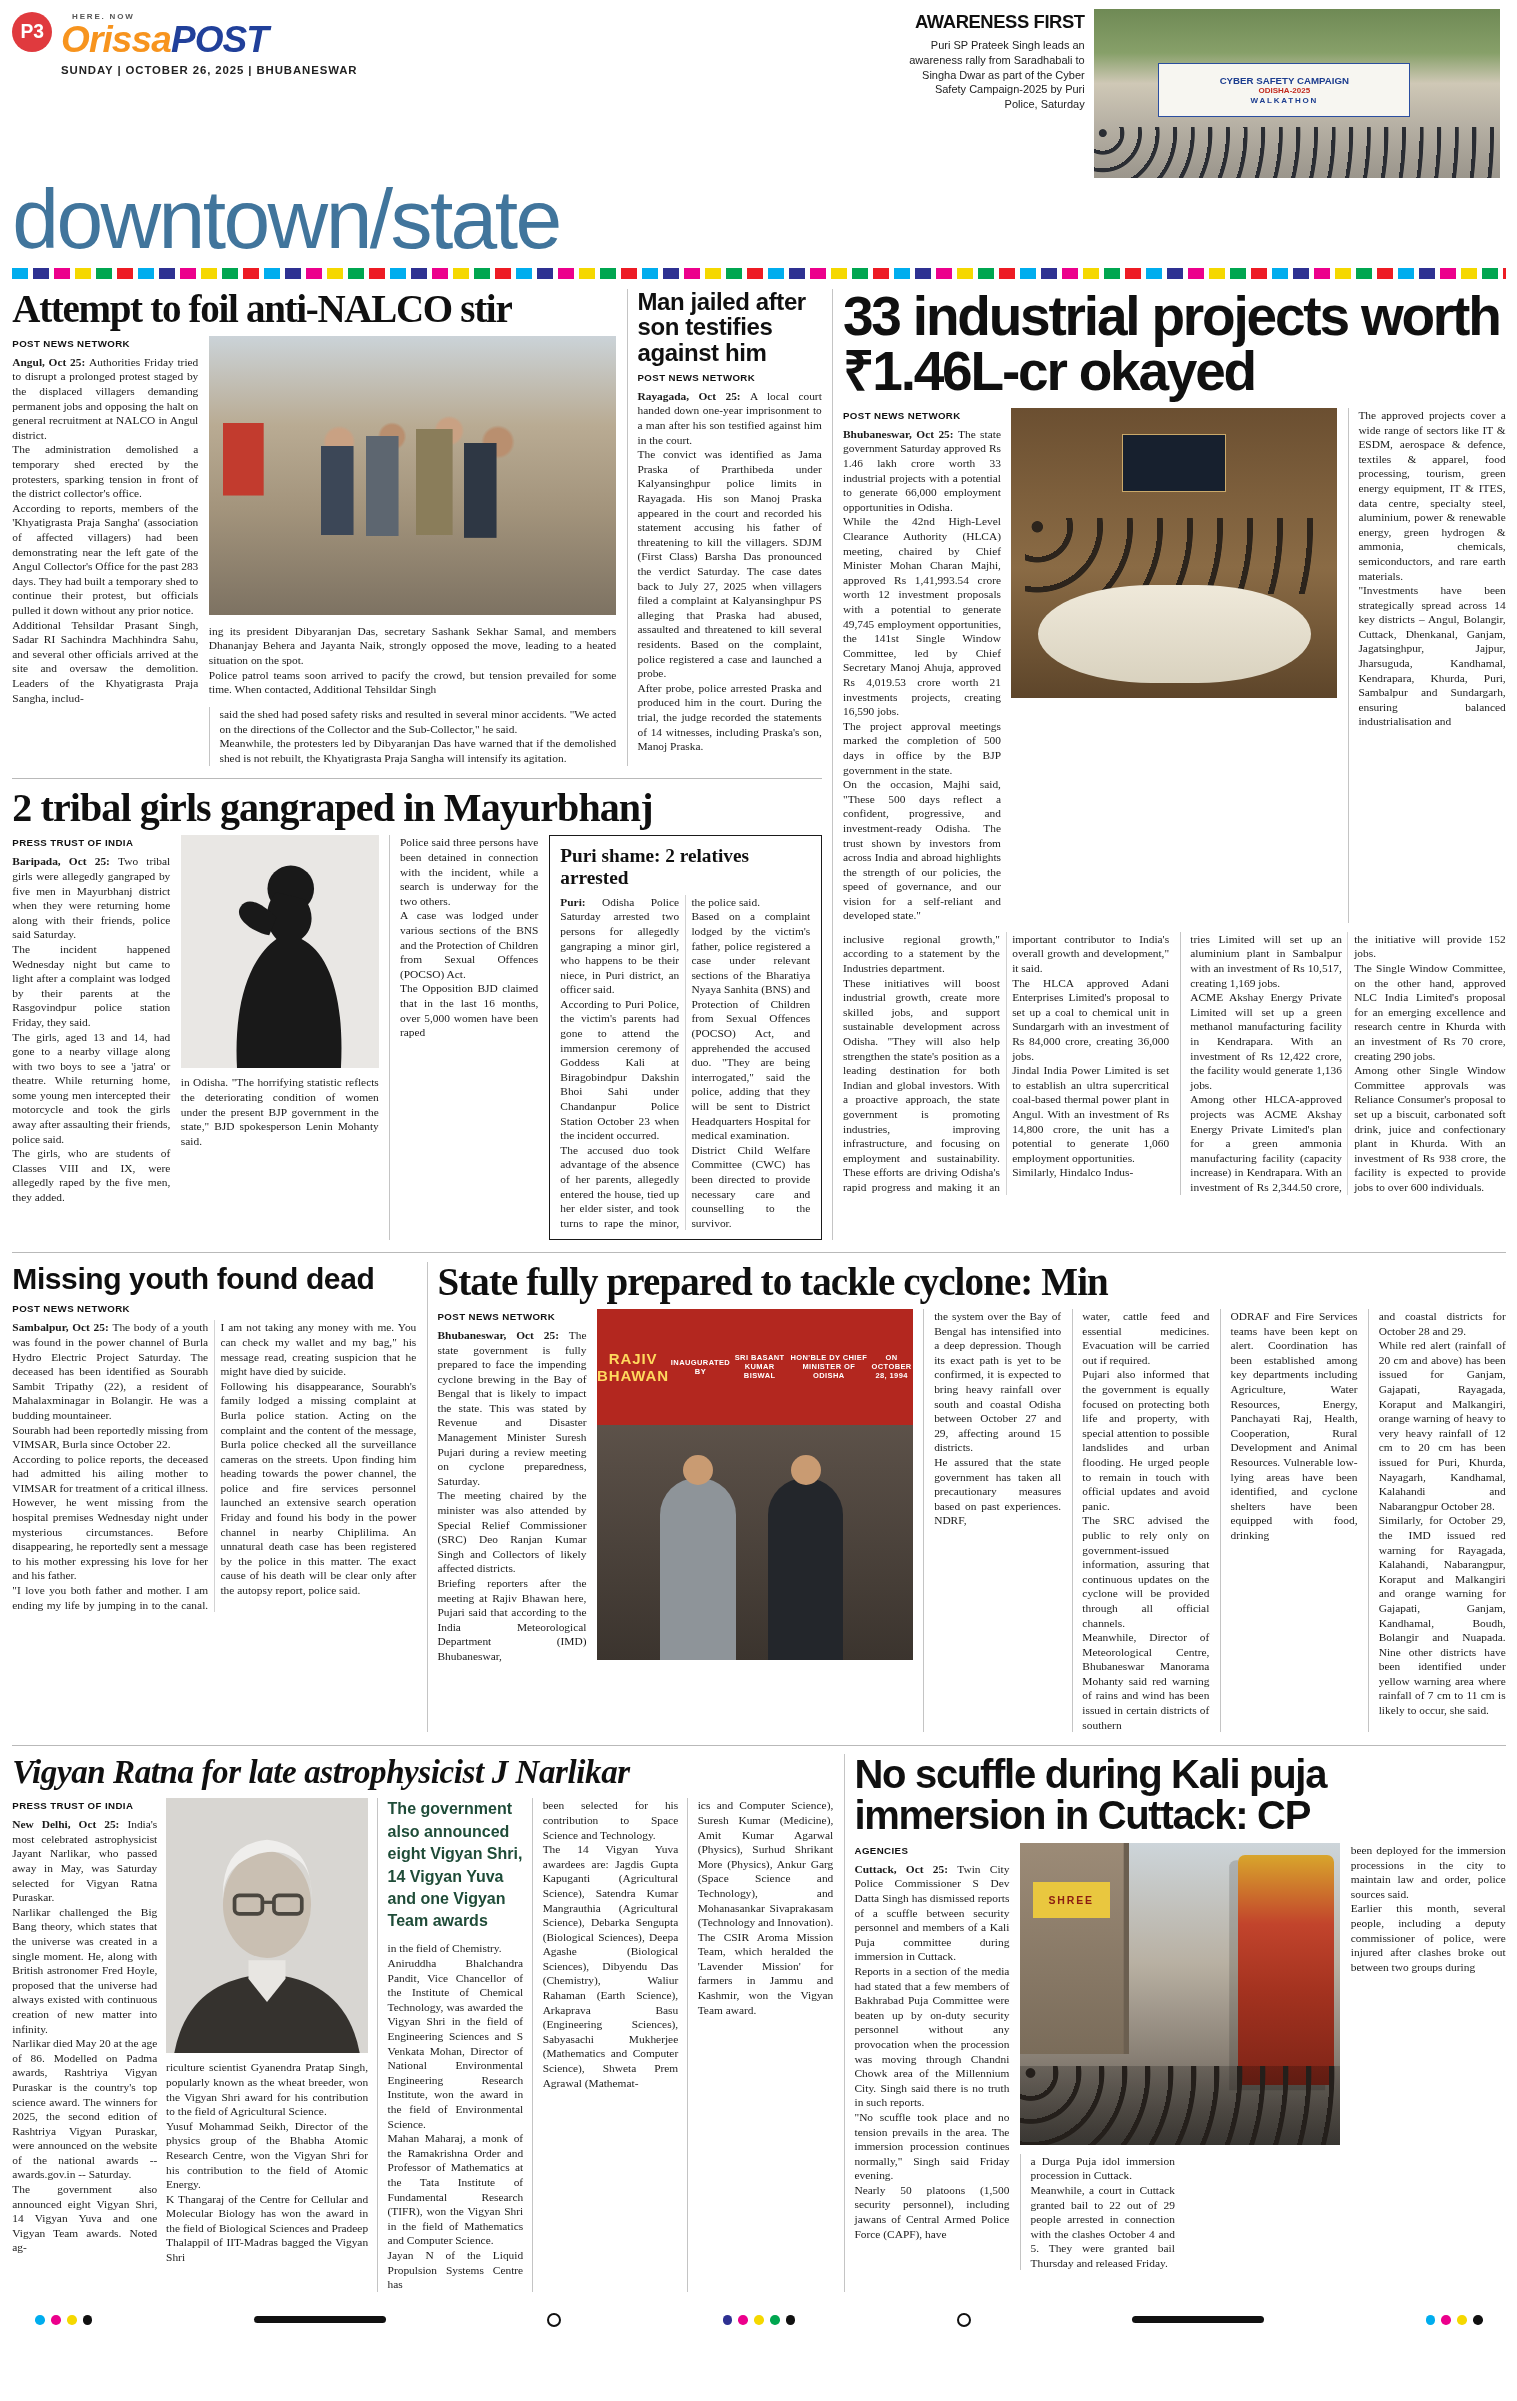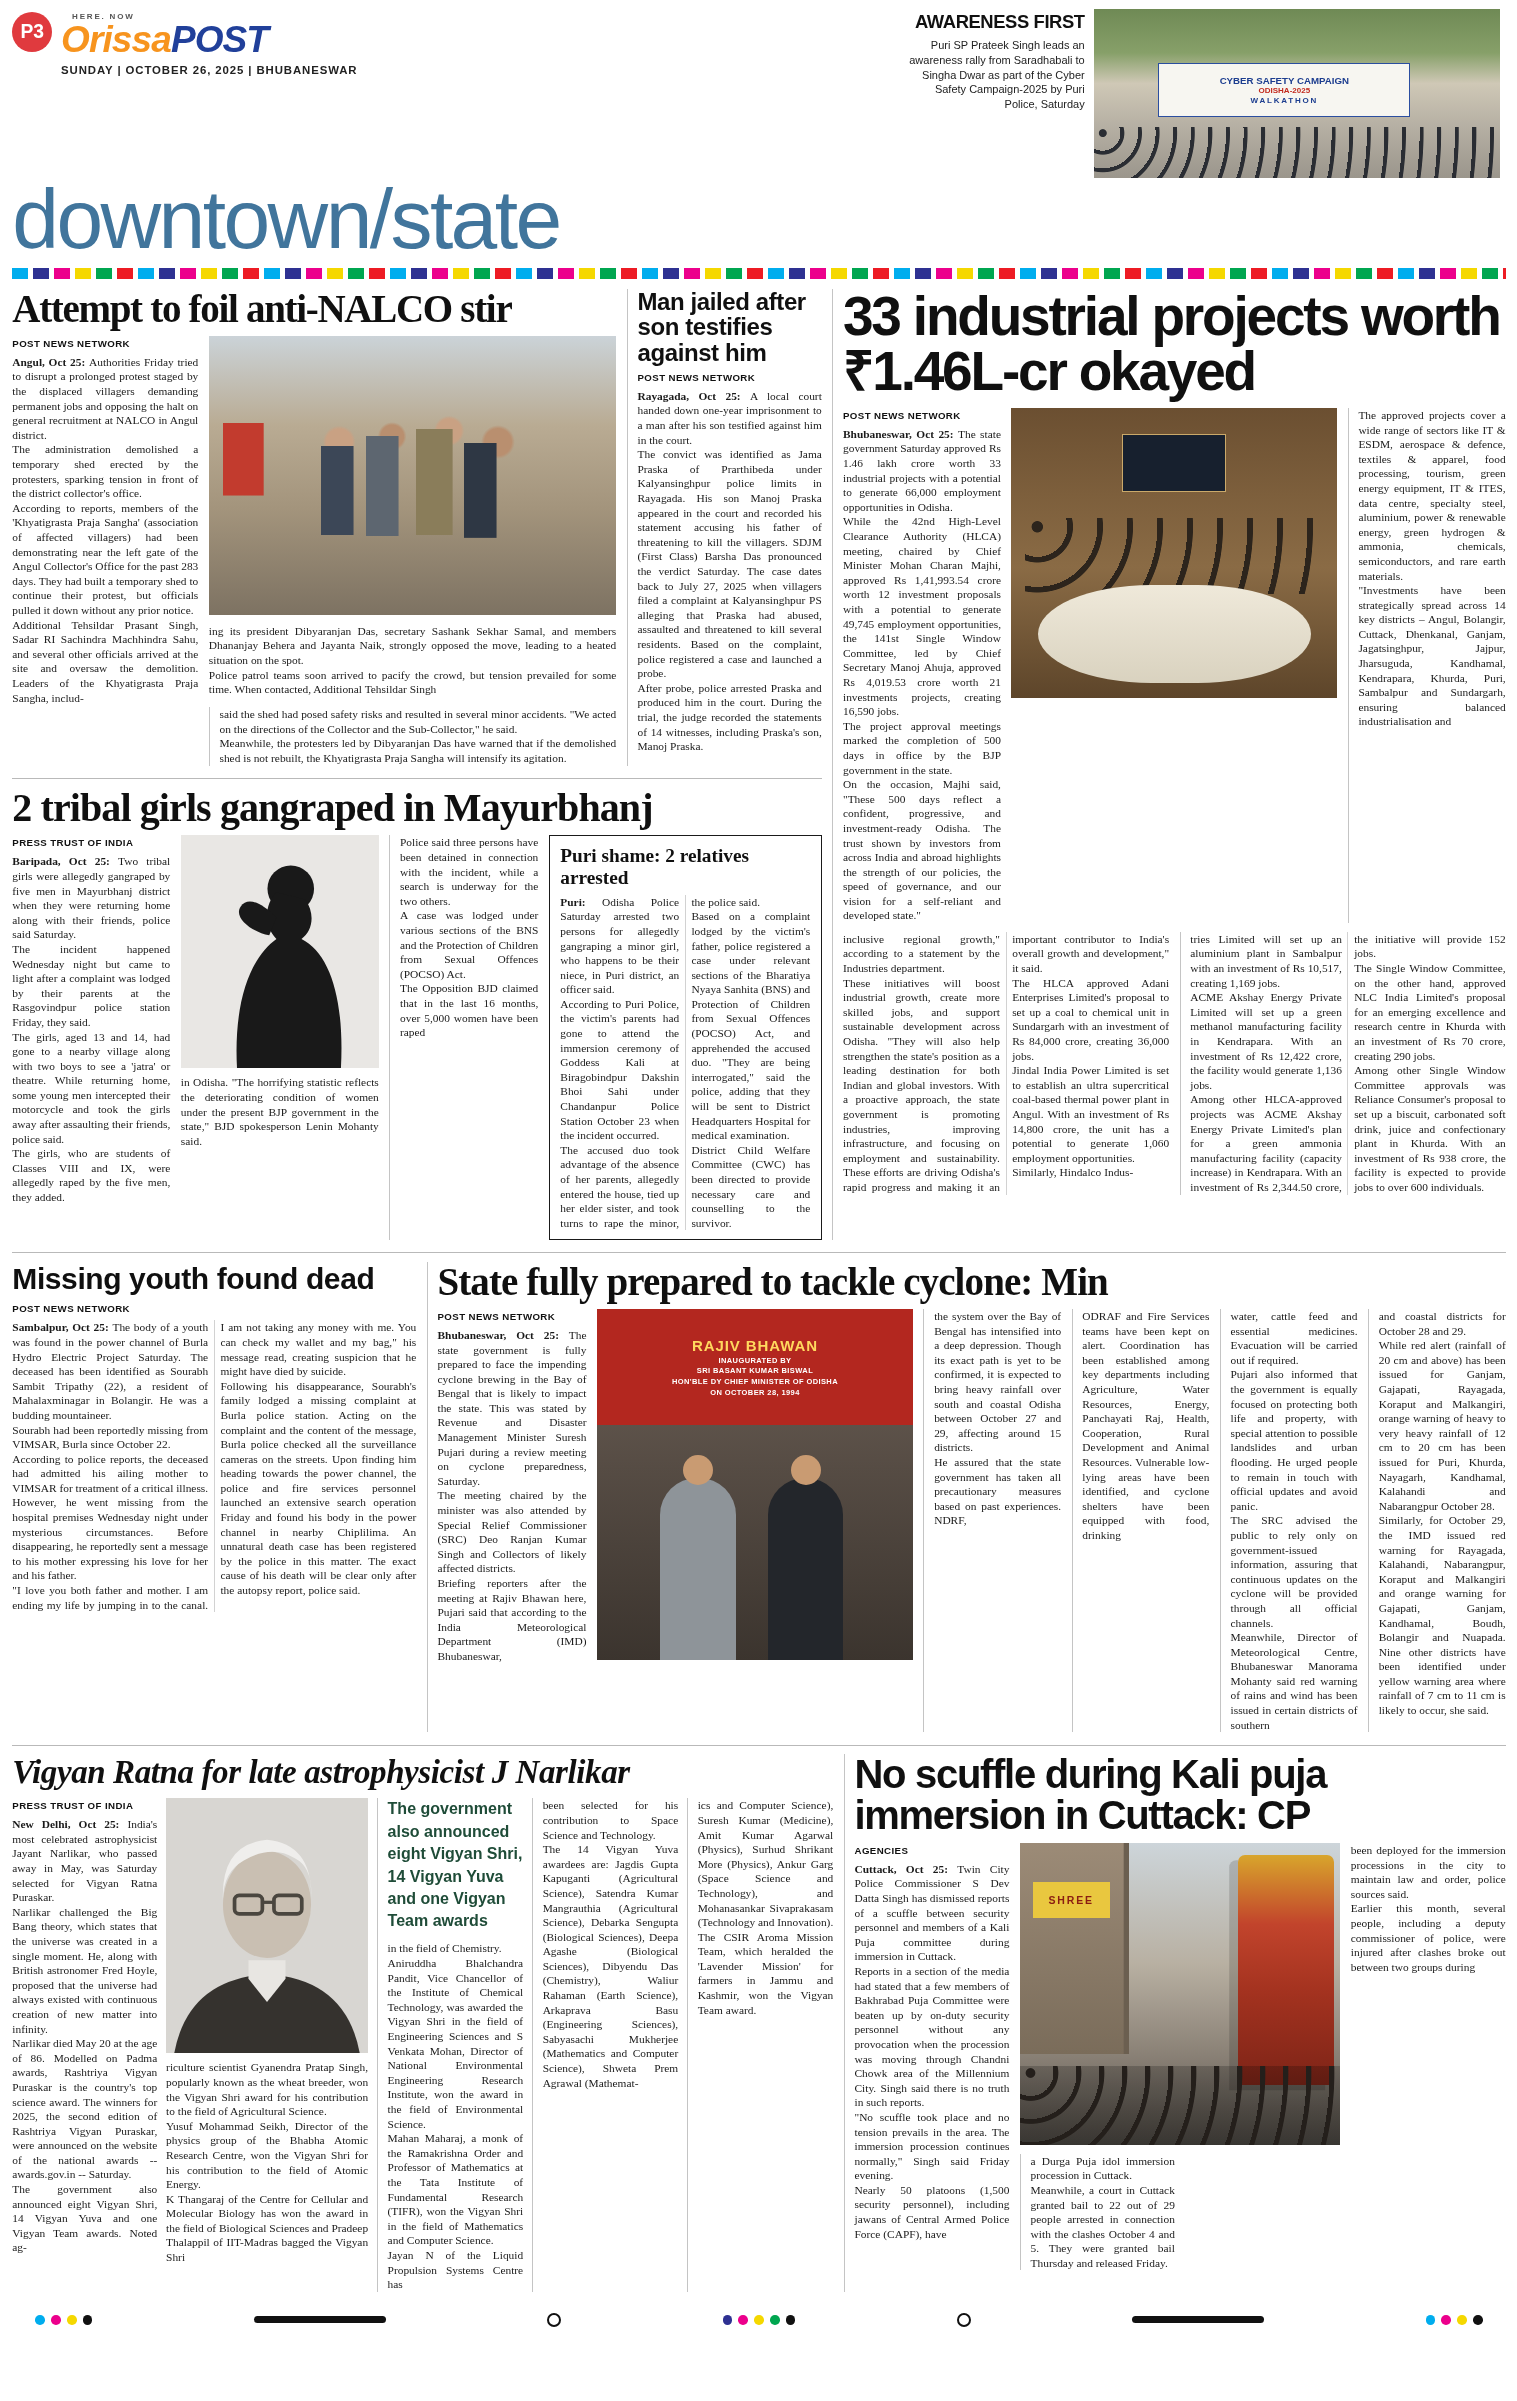--- a/index.html
+++ b/index.html
@@ -96,21 +96,21 @@
   .trib-grid { display:grid; grid-template-columns:158px 198px 149px 1fr; gap:10.5px; }
   .ph-sil { height:233px; margin-bottom:7px; background:#e9e7e4; }
   .ph-sil svg { display:block; width:100%; height:100%; }
   .puri-box { border:1.8px solid #1a1a1a; padding:8.8px 10.5px; }
 
   
   .main2 { display:grid; grid-template-columns:404px 1fr; gap:10.5px; border-top:0.9px solid #b9b9b9; margin-top:12.3px; padding-top:8.8px; }
   .cy-grid { display:grid; grid-template-columns:149px 316px 1fr 1fr 1fr 1fr; gap:10.5px; }
   .ph-cyclone { height:351px; background:linear-gradient(180deg,#6e6258 0%,#564c44 45%,#3b342e 100%); }
   .cy-banner { position:absolute; top:0; left:0; right:0; height:33%; background:#b3271f;
-    display:flex; flex-direction:column; align-items:center; justify-content:center; gap:1.8px; text-align:center; }
+    display:flex; flex-direction:row; align-items:center; justify-content:center; gap:1.8px; text-align:center; }
   .cyb1 { font:bold 15px "Liberation Sans", sans-serif; color:#ffd95e; letter-spacing:0.9px; }
   .cyb2 { font:bold 7.5px "Liberation Sans", sans-serif; color:#fff; letter-spacing:0.4px; }
   .cy-fig { position:absolute; bottom:0; height:52%; width:24%; border-radius:37px 37px 0 0; }
   .cy-fig::before { content:""; position:absolute; top:-23px; left:50%; transform:translateX(-50%);
     width:30px; height:30px; border-radius:50%; background:#c99b72; }
   .cy-f1 { left:20%; background:#8e9499; }
   .cy-f2 { left:54%; background:#23262b; }
 
   
   .main3 { display:grid; grid-template-columns:821px 1fr; gap:10.5px; border-top:0.9px solid #b9b9b9; margin-top:12.3px; padding-top:8.8px; }
@@ -309,25 +309,25 @@
             <div class="cyb2">INAUGURATED BY</div>
             <div class="cyb2">SRI BASANT KUMAR BISWAL</div>
             <div class="cyb2">HON'BLE DY CHIEF MINISTER OF ODISHA</div>
             <div class="cyb2">ON OCTOBER 28, 1994</div>
           </div>
           <div class="cy-fig cy-f1"></div>
           <div class="cy-fig cy-f2"></div>
         </div>
         <div class="chunk vr">the system over the Bay of Bengal has intensified into a deep depression. Though its exact path is yet to be confirmed, it is expected to bring heavy rainfall over south and coastal Odisha between October 27 and 29, affecting around 15 districts.
 He assured that the state government has taken all precautionary measures based on past experiences. NDRF,</div>
-        <div class="chunk vr">ODRAF and Fire Services teams have been kept on alert. Coordination has been established among key departments including Agriculture, Water Resources, Energy, Panchayati Raj, Health, Cooperation, Rural Development and Animal Resources. Vulnerable low-lying areas have been identified, and cyclone shelters have been equipped with food, drinking</div>
         <div class="chunk vr">water, cattle feed and essential medicines. Evacuation will be carried out if required.
 Pujari also informed that the government is equally focused on protecting both life and property, with special attention to possible landslides and urban flooding. He urged people to remain in touch with official updates and avoid panic.
 The SRC advised the public to rely only on government-issued information, assuring that continuous updates on the cyclone will be provided through all official channels.
 Meanwhile, Director of Meteorological Centre, Bhubaneswar Manorama Mohanty said red warning of rains and wind has been issued in certain districts of southern</div>
+        <div class="chunk vr">ODRAF and Fire Services teams have been kept on alert. Coordination has been established among key departments including Agriculture, Water Resources, Energy, Panchayati Raj, Health, Cooperation, Rural Development and Animal Resources. Vulnerable low-lying areas have been identified, and cyclone shelters have been equipped with food, drinking</div>
         <div class="chunk vr">and coastal districts for October 28 and 29.
 While red alert (rainfall of 20 cm and above) has been issued for Ganjam, Gajapati, Rayagada, Koraput and Malkangiri, orange warning of heavy to very heavy rainfall of 12 cm to 20 cm has been issued for Puri, Khurda, Nayagarh, Kandhamal, Kalahandi and Nabarangpur October 28.
 Similarly, for October 29, the IMD issued red warning for Rayagada, Kalahandi, Nabarangpur, Koraput and Malkangiri and orange warning for Gajapati, Ganjam, Kandhamal, Boudh, Bolangir and Nuapada. Nine other districts have been identified under yellow warning area where rainfall of 7 cm to 11 cm is likely to occur, she said.</div>
       </div>
     </article>
   </section>
 
   <section class="main3">
 
     <article class="art a-vigyan">

